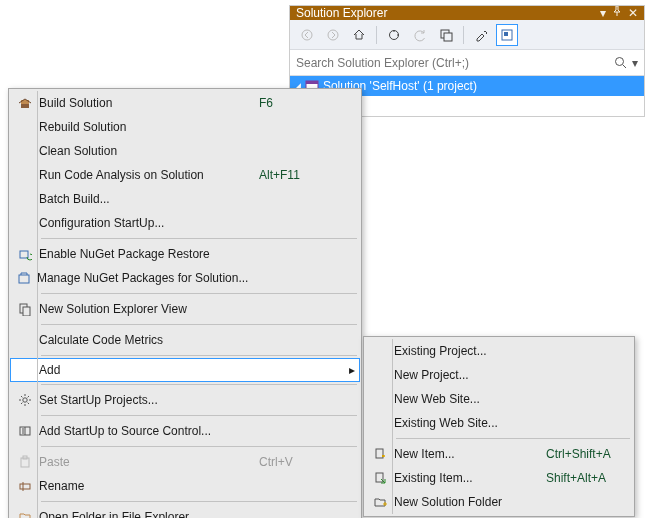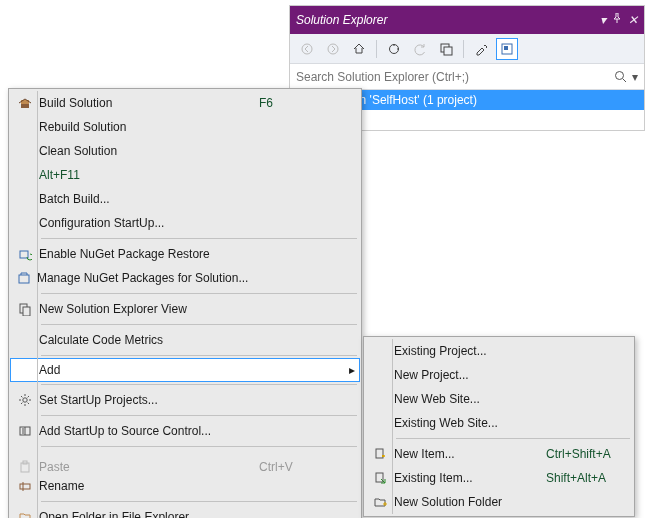--- a/index.html
+++ b/index.html
@@ -1,41 +1,41 @@
 <!DOCTYPE html>
 <html><head>
 <meta charset="utf-8">
 <style>
   * { box-sizing: border-box; margin: 0; padding: 0; font-family: "Segoe UI", Arial, sans-serif; font-size: 12px; }
   body { width: 650px; height: 518px; background: #fff; position: relative; overflow: hidden; }
 
   
   .sol-exp { position: absolute; left: 289px; top: 5px; width: 356px; border: 1px solid #ccc; background: #fff; }
-  .sol-title { background: #701a75; color: #fff; height: 28px; display: flex; align-items: center; padding: 0 6px; font-style: italic; }
+  .sol-title { background: #a16207; color: #fff; height: 14px; display: flex; align-items: center; padding: 0 6px; }
   .sol-title-text { flex: 1; }
   .sol-title-icons { display: flex; gap: 6px; }
   .sol-title-icons span { opacity: .9; cursor: pointer; }
   .sol-toolbar { height: 30px; background: #eef1f6; border-bottom: 1px solid #d8dbe0; display: flex; align-items: center; padding: 0 6px; gap: 4px; }
   .tb-btn { width: 22px; height: 22px; display: flex; align-items: center; justify-content: center; color: #555; border: 1px solid transparent; }
   .tb-btn.sel { border: 1px solid #3399ff; background: #fff; }
   .tb-sep { width: 1px; height: 18px; background: #c8ccd2; margin: 0 2px; }
   .search-row { display: flex; align-items: center; border-bottom: 1px solid #d8dbe0; height: 26px; padding: 0 6px; }
   .search-row input { flex: 1; border: none; outline: none; color: #888; background: transparent; }
   .search-glass { color: #555; padding-left: 4px; }
   .tree { padding: 0; }
   .tree-row { display: flex; align-items: center; height: 20px; padding-left: 4px; gap: 4px; }
   .tree-row.sel { background: #3399ff; color: #fff; }
   .tree-row.child { padding-left: 34px; font-weight: bold; }
   .tri { font-size: 9px; color: #fff; }
   .sln-icon { width: 14px; height: 14px; display: inline-flex; align-items: center; justify-content: center; }
 
   
   .menu { position: absolute; background: #eaeaea; border: 1px solid #a6a6a6; box-shadow: 2px 2px 6px rgba(0,0,0,.25); padding: 2px; }
   .menu .row { display: flex; align-items: center; height: 24px; color: #1b1b1b; cursor: default; }
-  .menu .row.disabled { color: #9a9a9a; align-items: flex-end; }
+  .menu .row.disabled { color: #9a9a9a; }
   .menu .row.hover { background: #fff; border: 1px solid #3399ff; height: 24px; margin: -1px; }
   .menu .ico { width: 28px; display: flex; justify-content: center; align-items: center; color: #555; }
   .menu .lbl { flex: 1; padding-right: 18px; white-space: nowrap; }
   .menu .shc { width: 86px; color: #14532d; text-align: left; }
   .menu .row.disabled .shc { color: #9a9a9a; }
   .menu .arrow { width: 14px; text-align: center; }
   .menu .sep { height: 1px; background: #c2c2c2; margin: 3px 2px 3px 30px; }
   .gutter { position: absolute; left: 28px; top: 2px; bottom: 2px; width: 1px; background: #c2c2c2; }
 
   .menu.main { left: 8px; top: 88px; width: 354px; }
@@ -158,20 +158,21 @@
       <span class="arrow"></span>
   </div>
   <div class="row">
     <span class="ico"></span>
       <span class="lbl">Clean Solution</span>
       <span class="shc"></span>
       <span class="arrow"></span>
   </div>
   <div class="row">
     <span class="ico"></span>
+      <span class="lbl">Run Code Analysis on Solution</span>
       <span class="shc">Alt+F11</span>
       <span class="arrow"></span>
   </div>
   <div class="row">
     <span class="ico"></span>
       <span class="lbl">Batch Build...</span>
       <span class="shc"></span>
       <span class="arrow"></span>
   </div>
   <div class="row">

